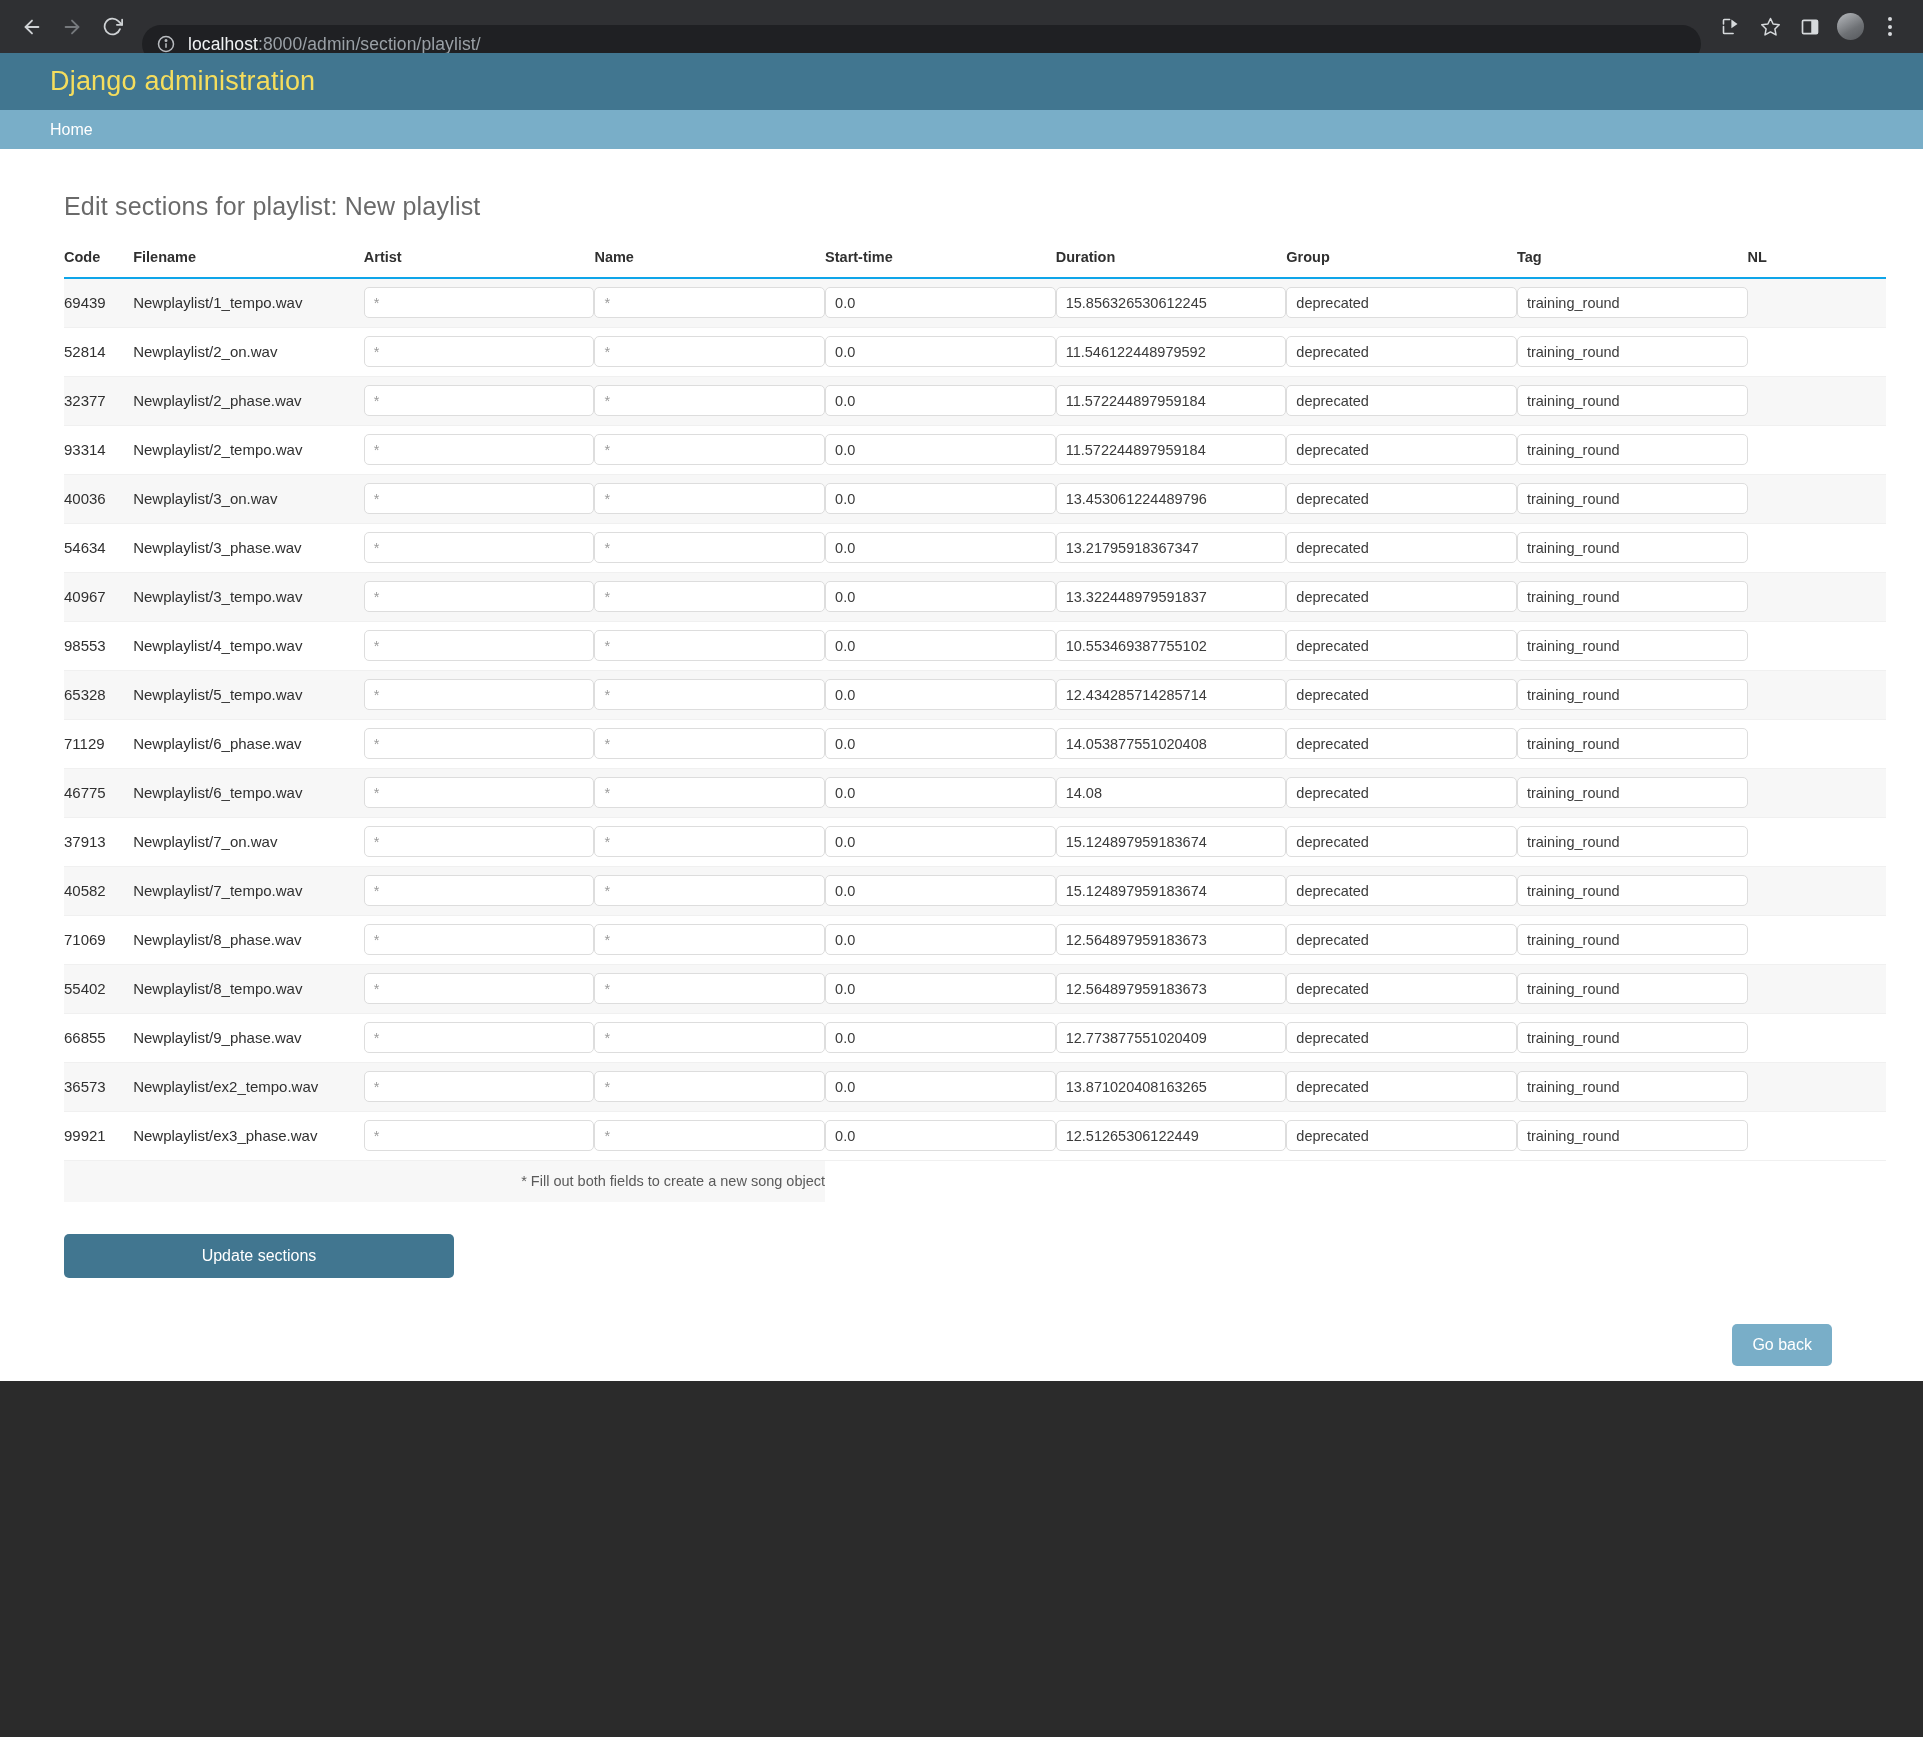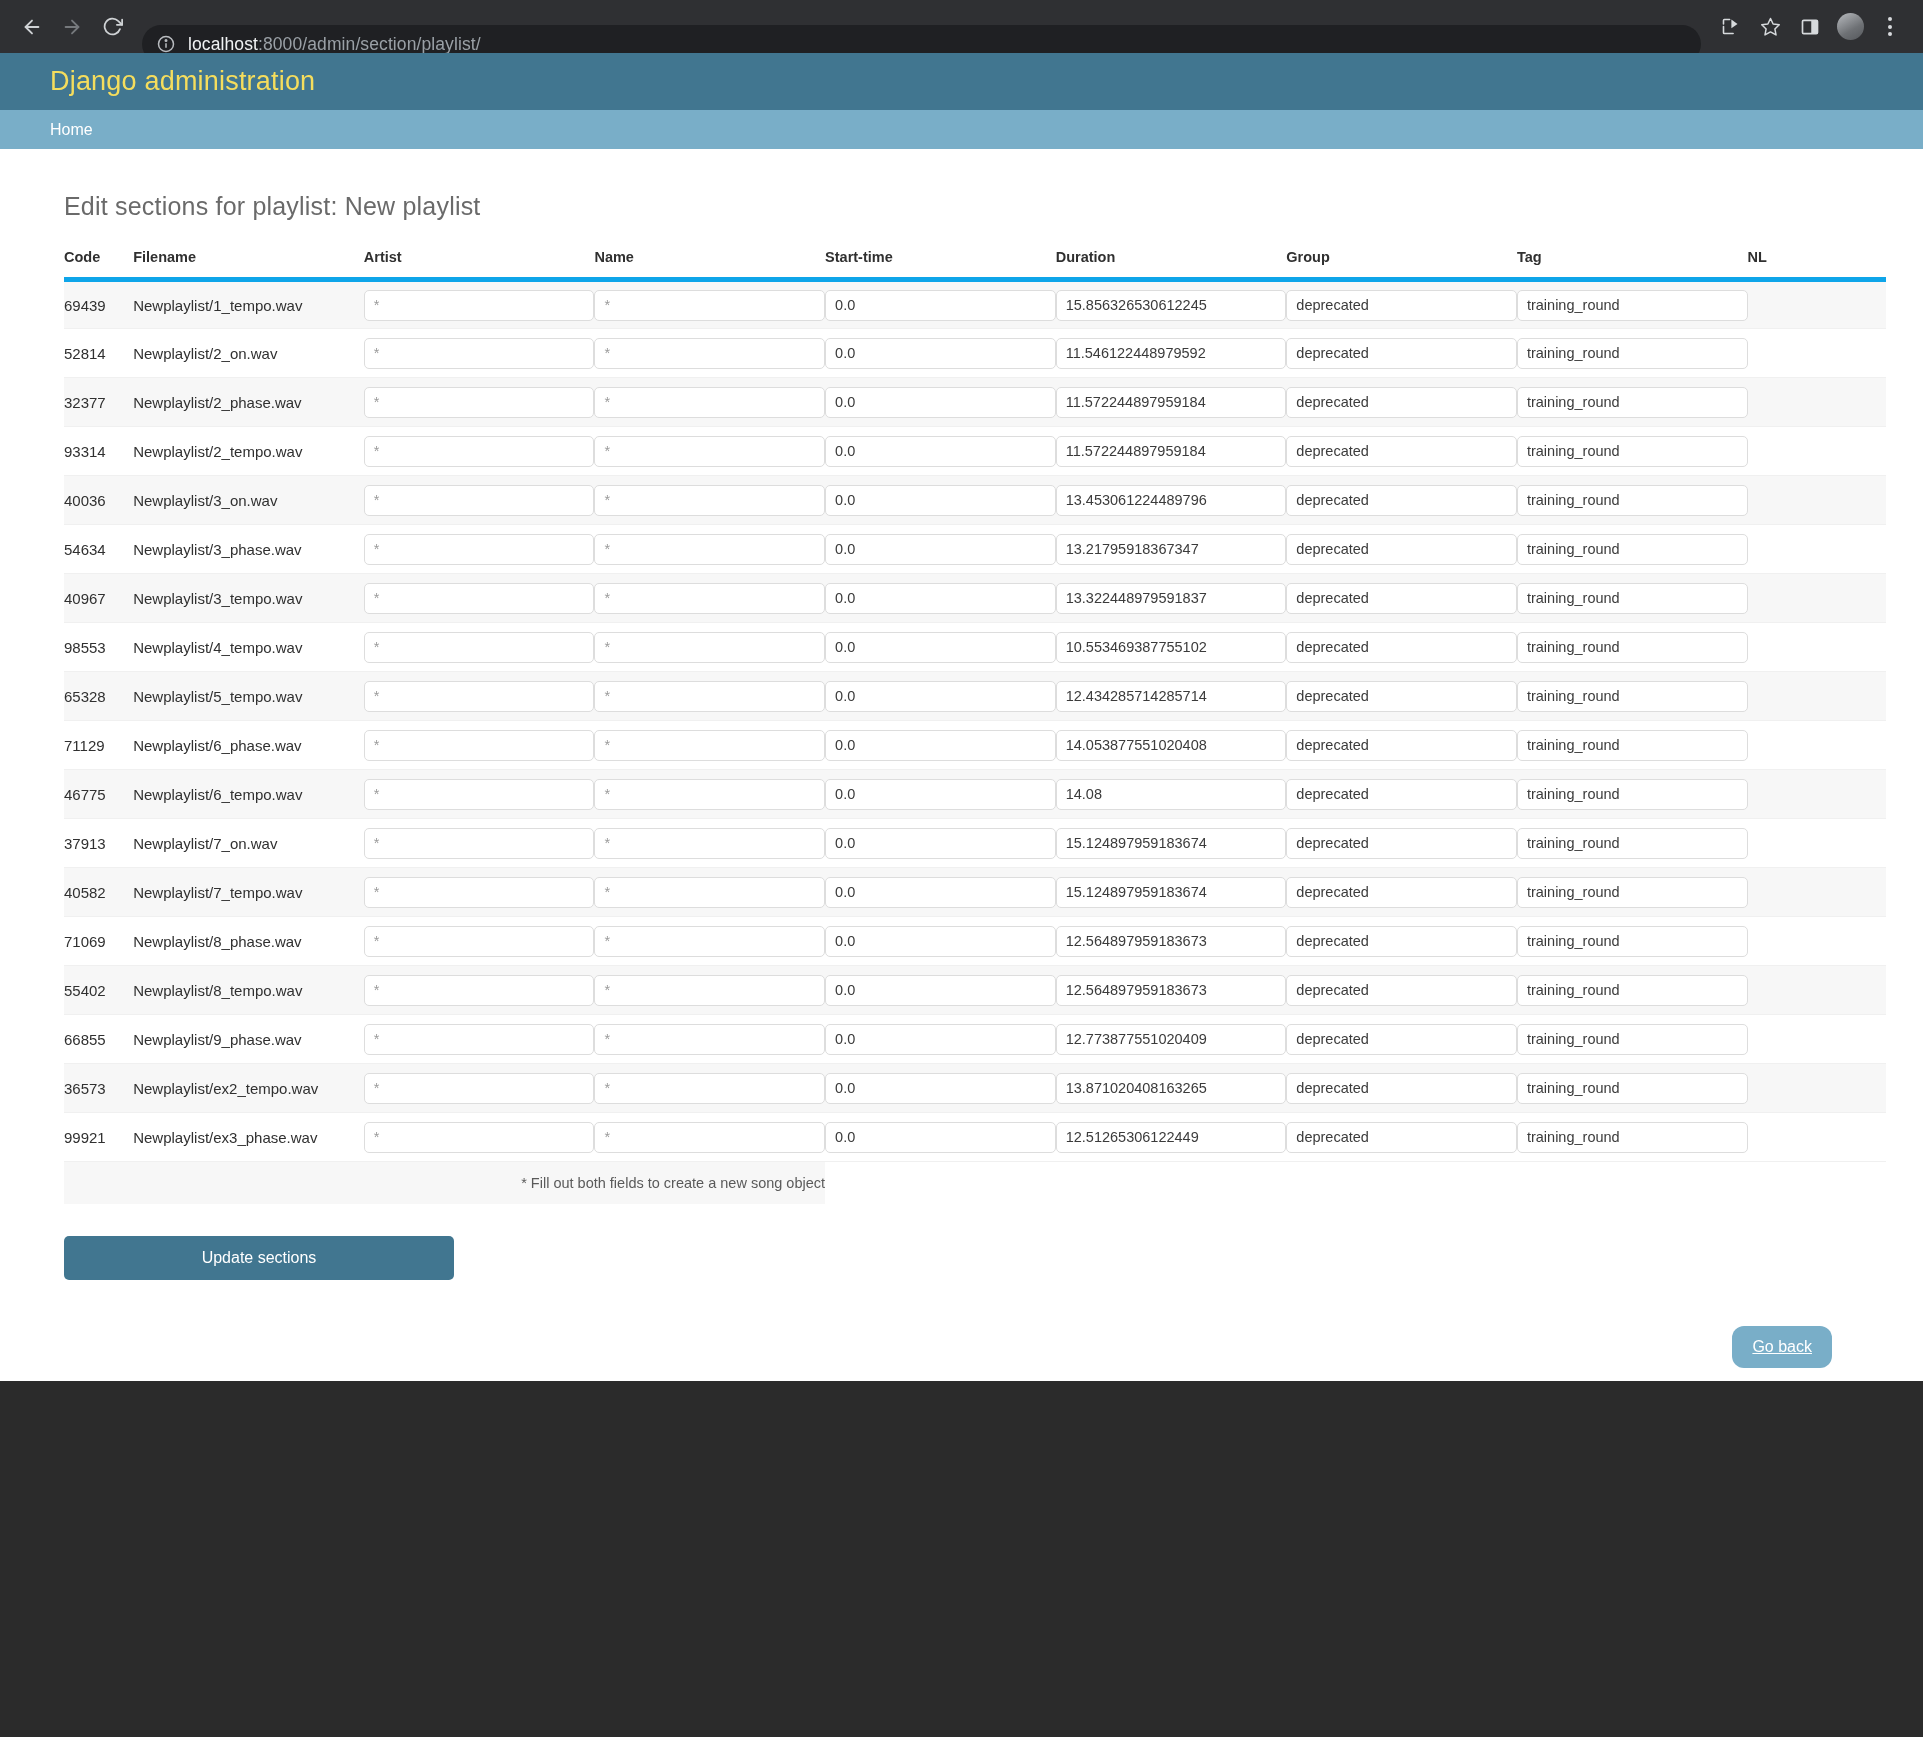--- a/index.html
+++ b/index.html
@@ -126,21 +126,21 @@
     border-collapse: collapse;
     width: 1822px;
     table-layout: fixed;
   }
   table.sections th {
     text-align: left;
     font-size: 14.5px;
     font-weight: bold;
     color: #303030;
     padding: 0 0 12px 0;
-    border-bottom: 5px solid #0ea5e9;
+    border-bottom: 2px solid #0ea5e9;
     vertical-align: bottom;
   }
   col.c-code     { width: 60px; }
   col.c-file     { width: 200px; }
   col.c-artist   { width: 200px; }
   col.c-name     { width: 200px; }
   col.c-start    { width: 200px; }
   col.c-dur      { width: 200px; }
   col.c-group    { width: 200px; }
   col.c-tag      { width: 200px; }
@@ -210,27 +210,26 @@
   .goback-wrap {
     display: flex;
     justify-content: flex-end;
     margin-top: 46px;
     padding-right: 27px;
   }
   .goback-btn {
     background: #79aec8;
     color: #ffffff;
     border: none;
-    border-radius: 12px;
+    border-radius: 5px;
     padding: 0 20px;
     height: 42px;
     font-family: "Liberation Sans", sans-serif;
     font-size: 16px;
     cursor: pointer;
-    text-decoration: underline;
   }
 </style>
 </head>
 <body>
 
 <div class="browser-chrome">
   <div class="nav-btn">
     <svg width="22" height="22" viewBox="0 0 24 24" fill="none" stroke="currentColor" stroke-width="2" stroke-linecap="round" stroke-linejoin="round">
         <line x1="19" y1="12" x2="5" y2="12"></line>
         <polyline points="12 19 5 12 12 5"></polyline>

